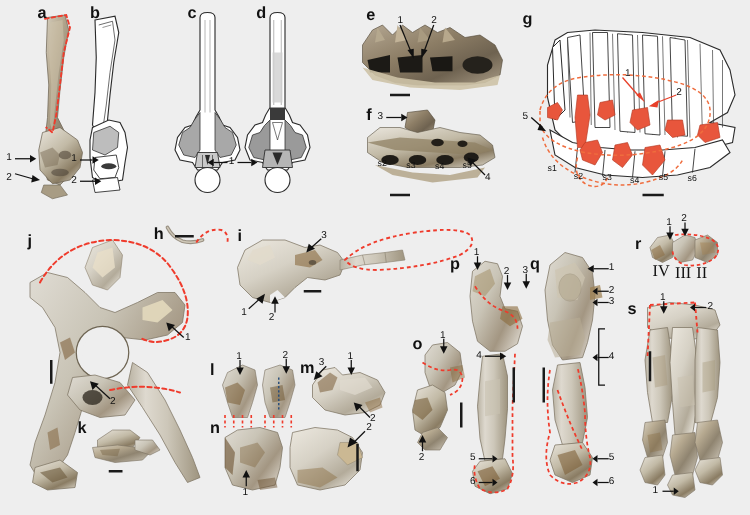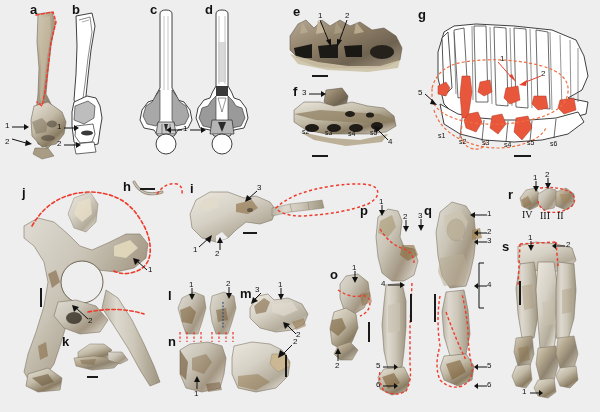--- a/index.html
+++ b/index.html
@@ -32,21 +32,21 @@
   .vlabel{
     position:absolute;
     font-size:7px;
     color:#111;
     line-height:1;
     font-family:"Liberation Sans", sans-serif;
     white-space:nowrap;
   }
   .roman{
     position:absolute;
-    font-size:10px;
+    font-size:13px;
     color:#111;
     line-height:1;
     font-family:"Liberation Serif", serif;
     white-space:nowrap;
   }
   .scalebar{position:absolute;background:#1a1a1a;}
   .arrow{position:absolute;}
   svg{display:block;overflow:visible;}
 </style>
 </head>

